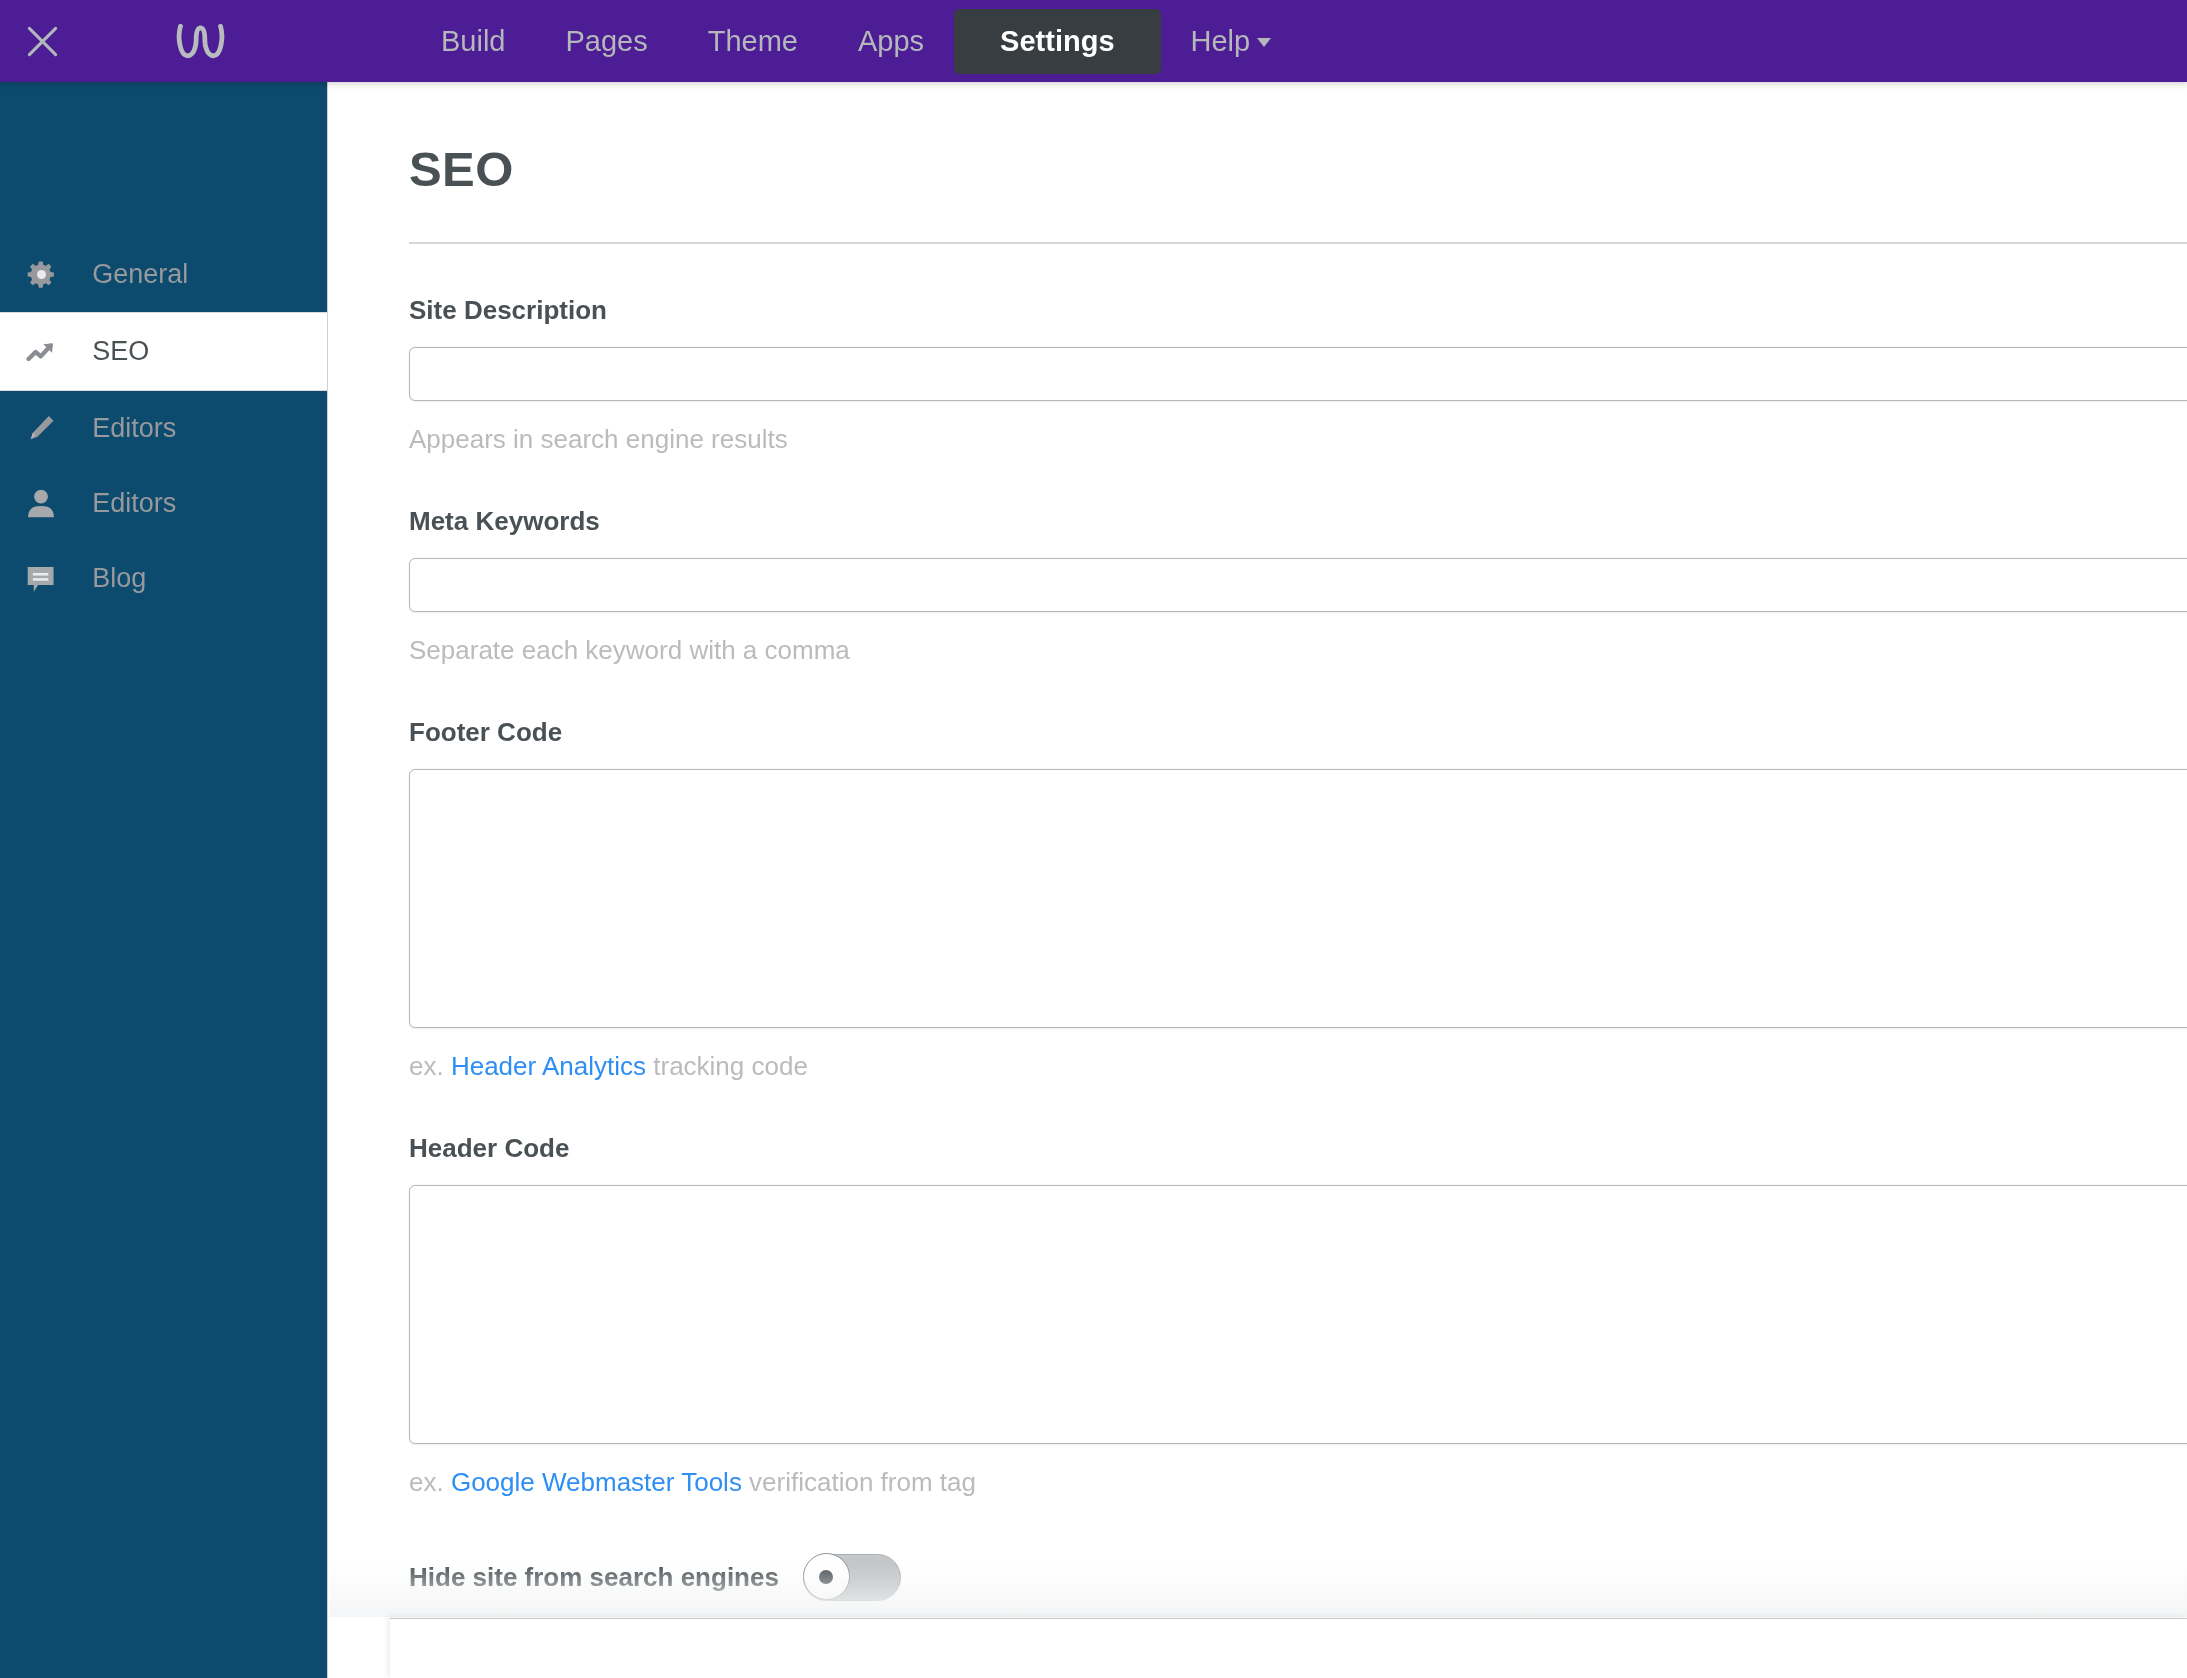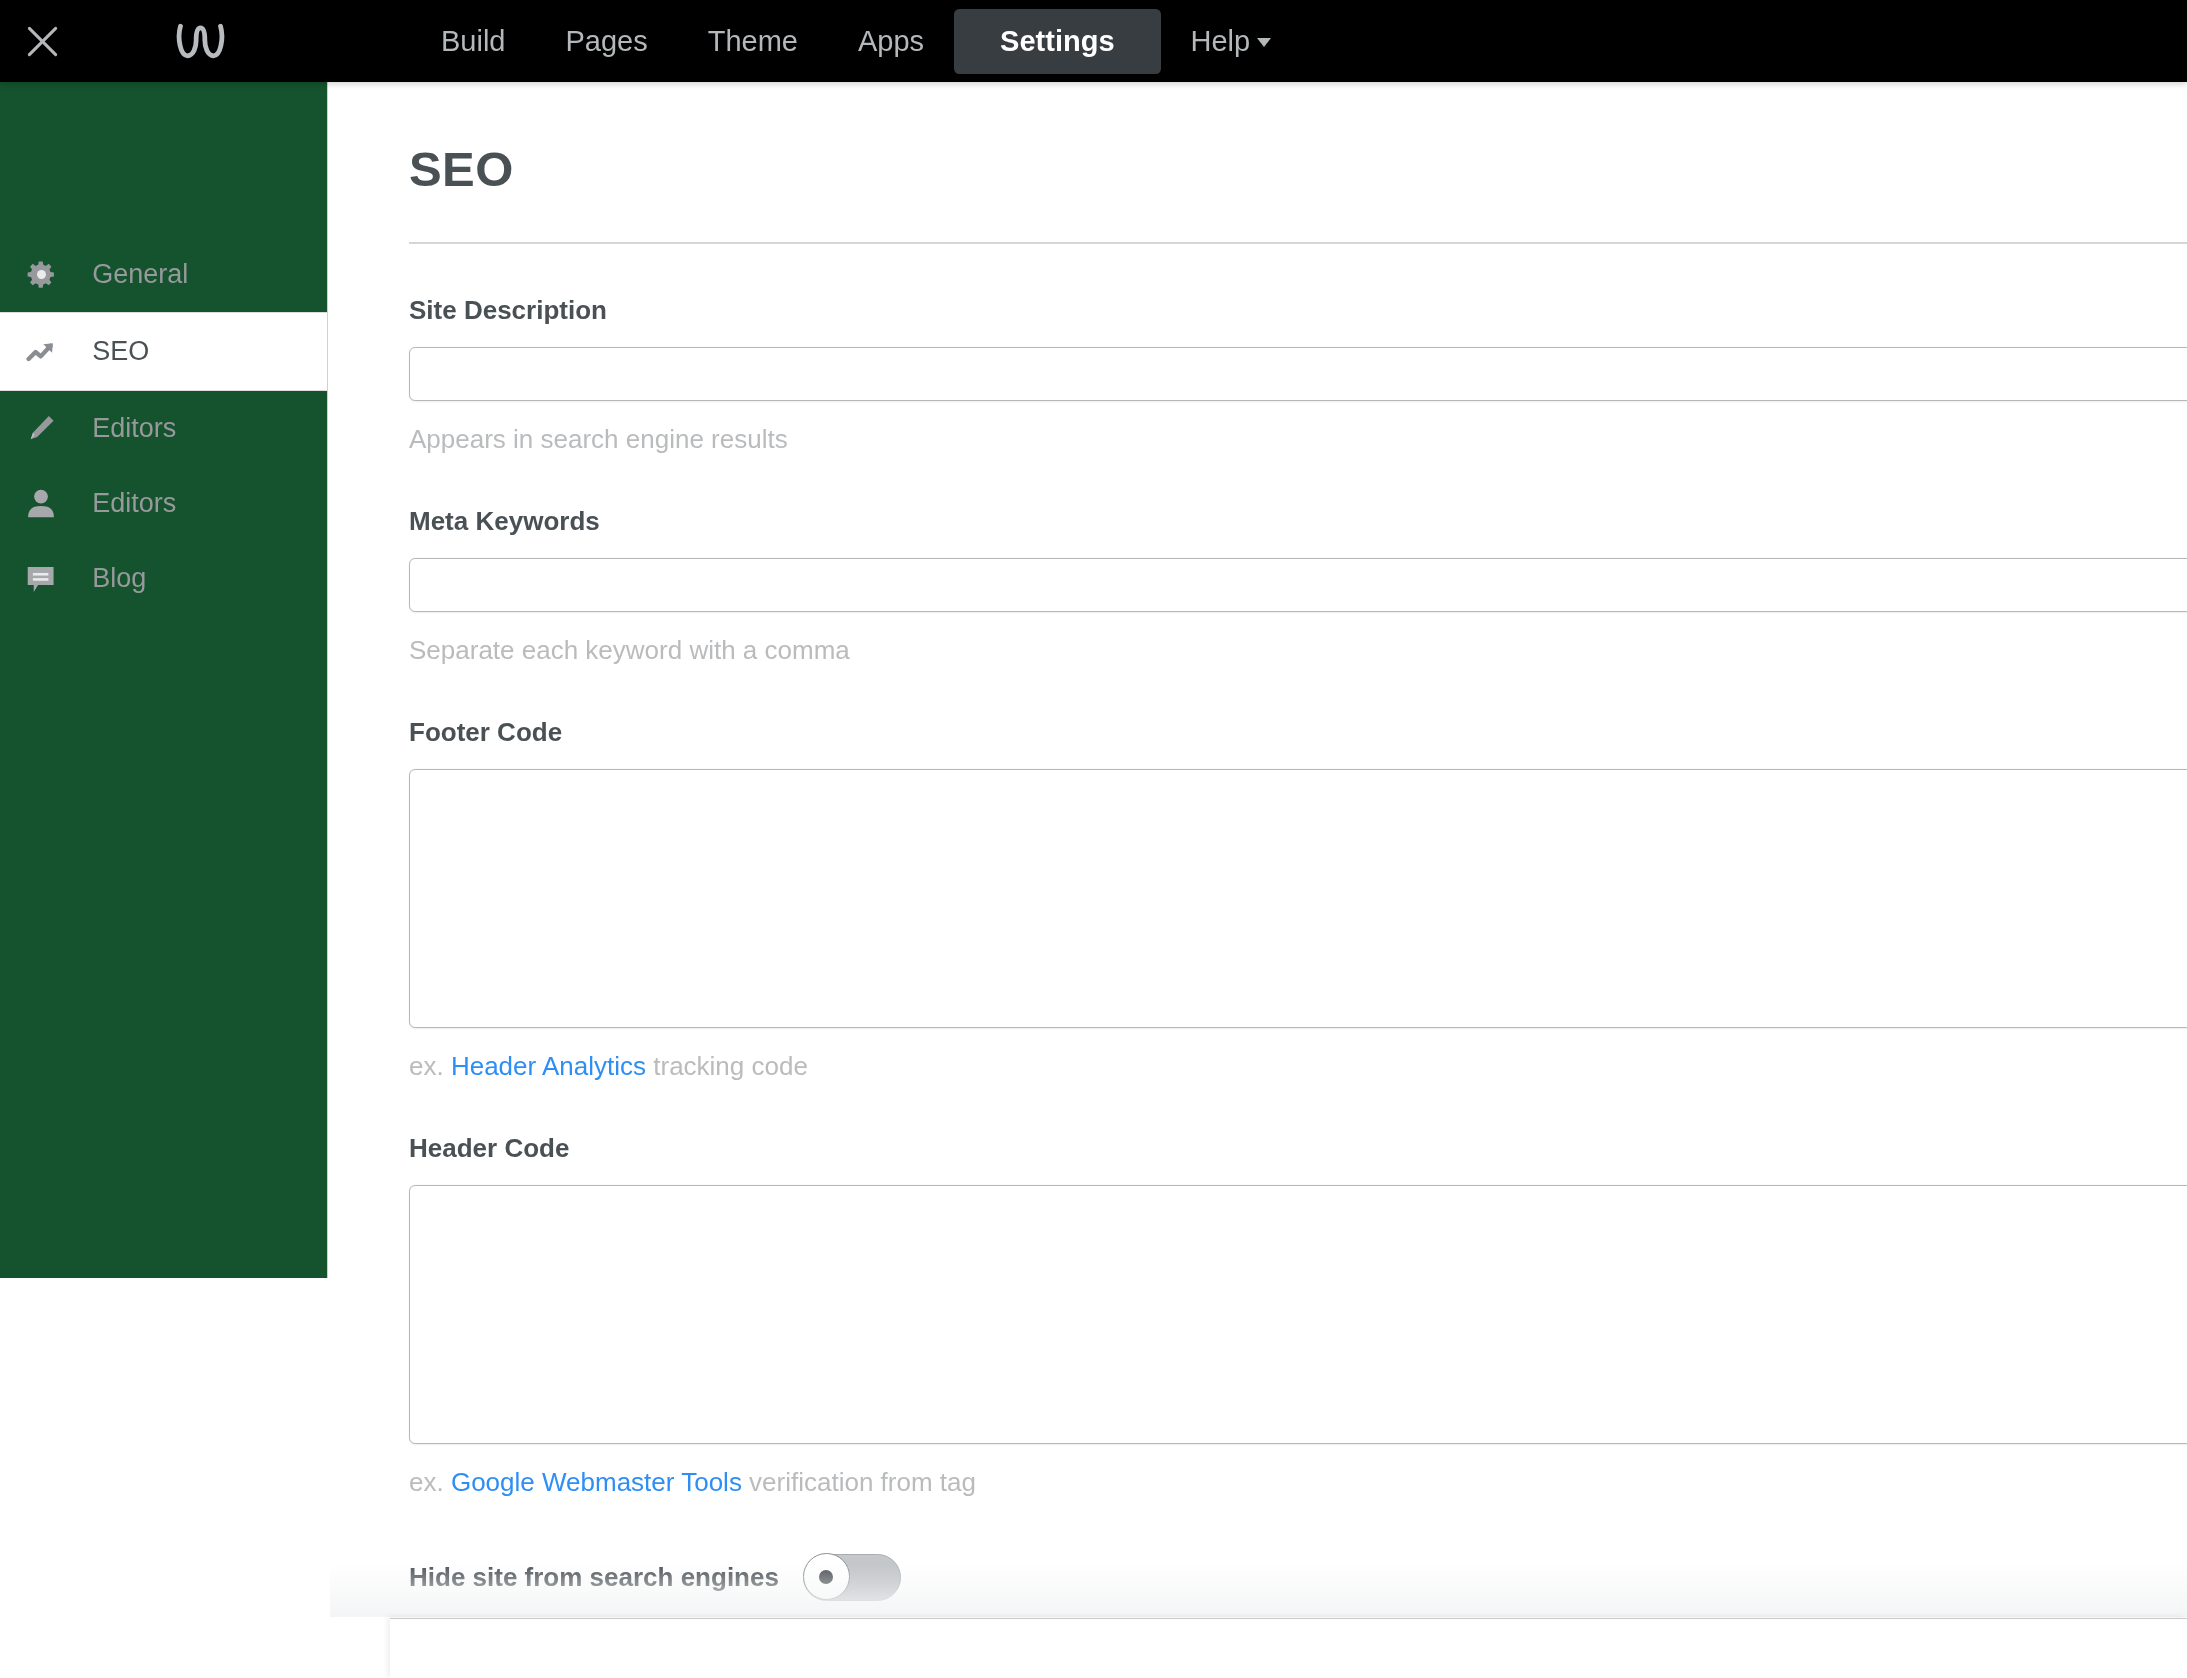--- a/index.html
+++ b/index.html
@@ -14,21 +14,21 @@
     font-family: "Liberation Sans", sans-serif;
     -webkit-font-smoothing: antialiased;
   }
 
   
   .topbar {
     position: absolute;
     top: 0; left: 0;
     width: 2187px;
     height: 82px;
-    background: #000000;
+    background: #4c1d95;
     z-index: 50;
     box-shadow: 0 2.6px 6.1px rgba(0,0,0,0.18);
   }
   .topbar-left {
     position: absolute;
     top: 0; left: 0;
     height: 82px;
     display: flex;
     align-items: center;
   }
@@ -92,22 +92,22 @@
     display: inline-block;
     margin-top: 3.5px;
   }
 
   
   .sidebar {
     position: absolute;
     top: 82px;
     left: 0;
     width: 328px;
-    height: 1196px;
-    background: #14532d;
+    height: 1597px;
+    background: #0c4a6e;
     border-right: 1.7px solid #cfd0d1;
     box-sizing: border-box;
     z-index: 20;
   }
   .sidebar-spacer { height: 155px; }
   .side-item {
     height: 75px;
     display: flex;
     align-items: center;
     padding-left: 26px;

